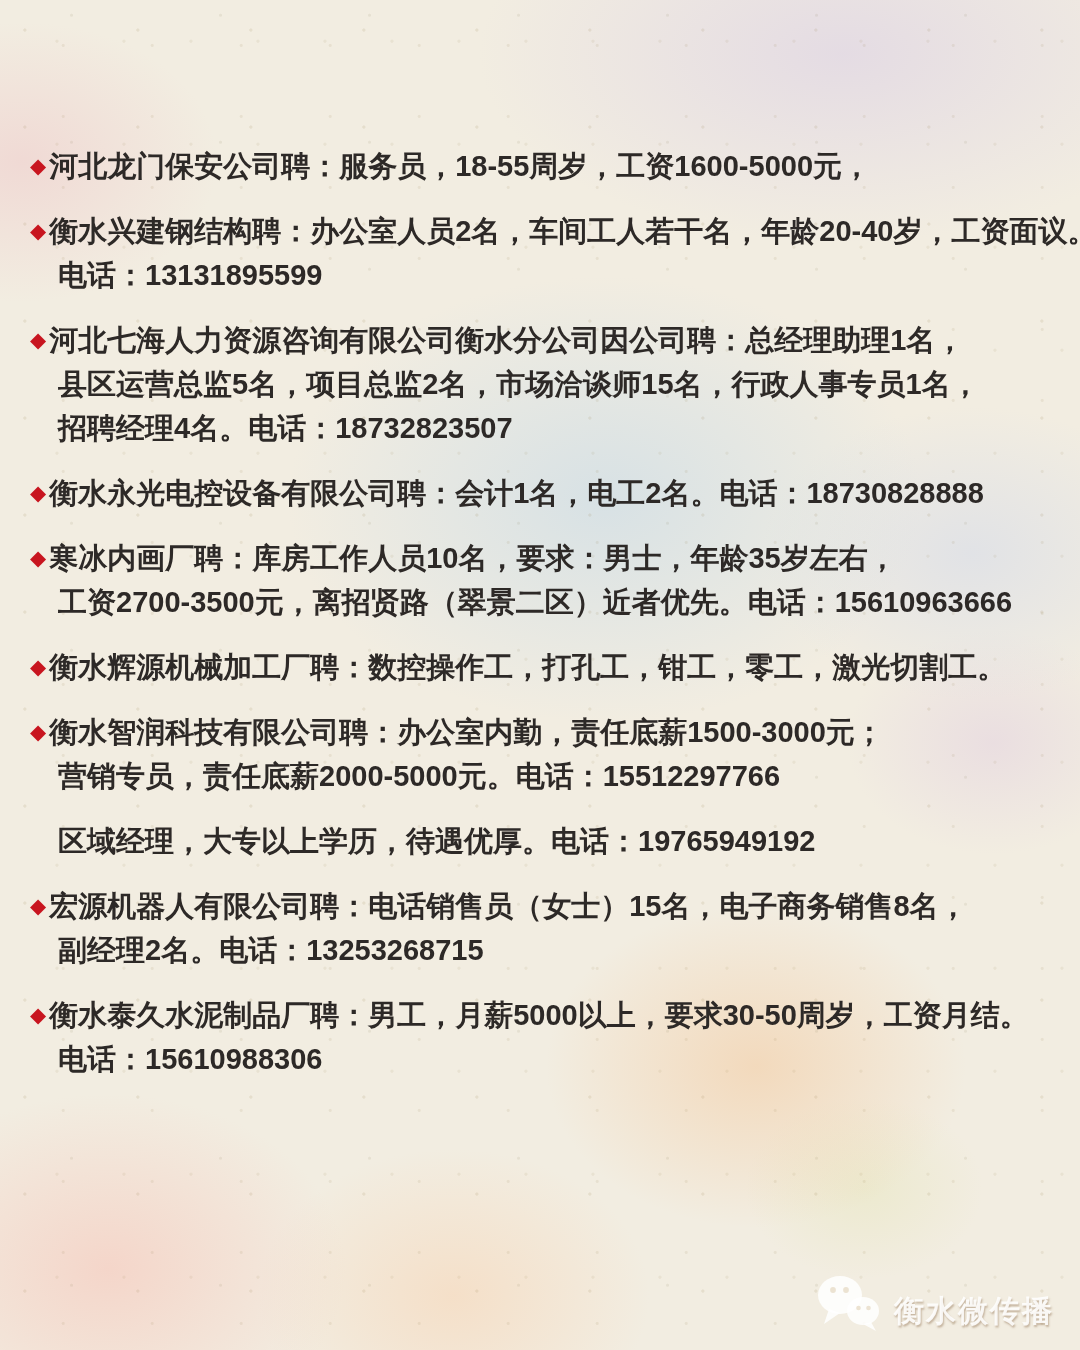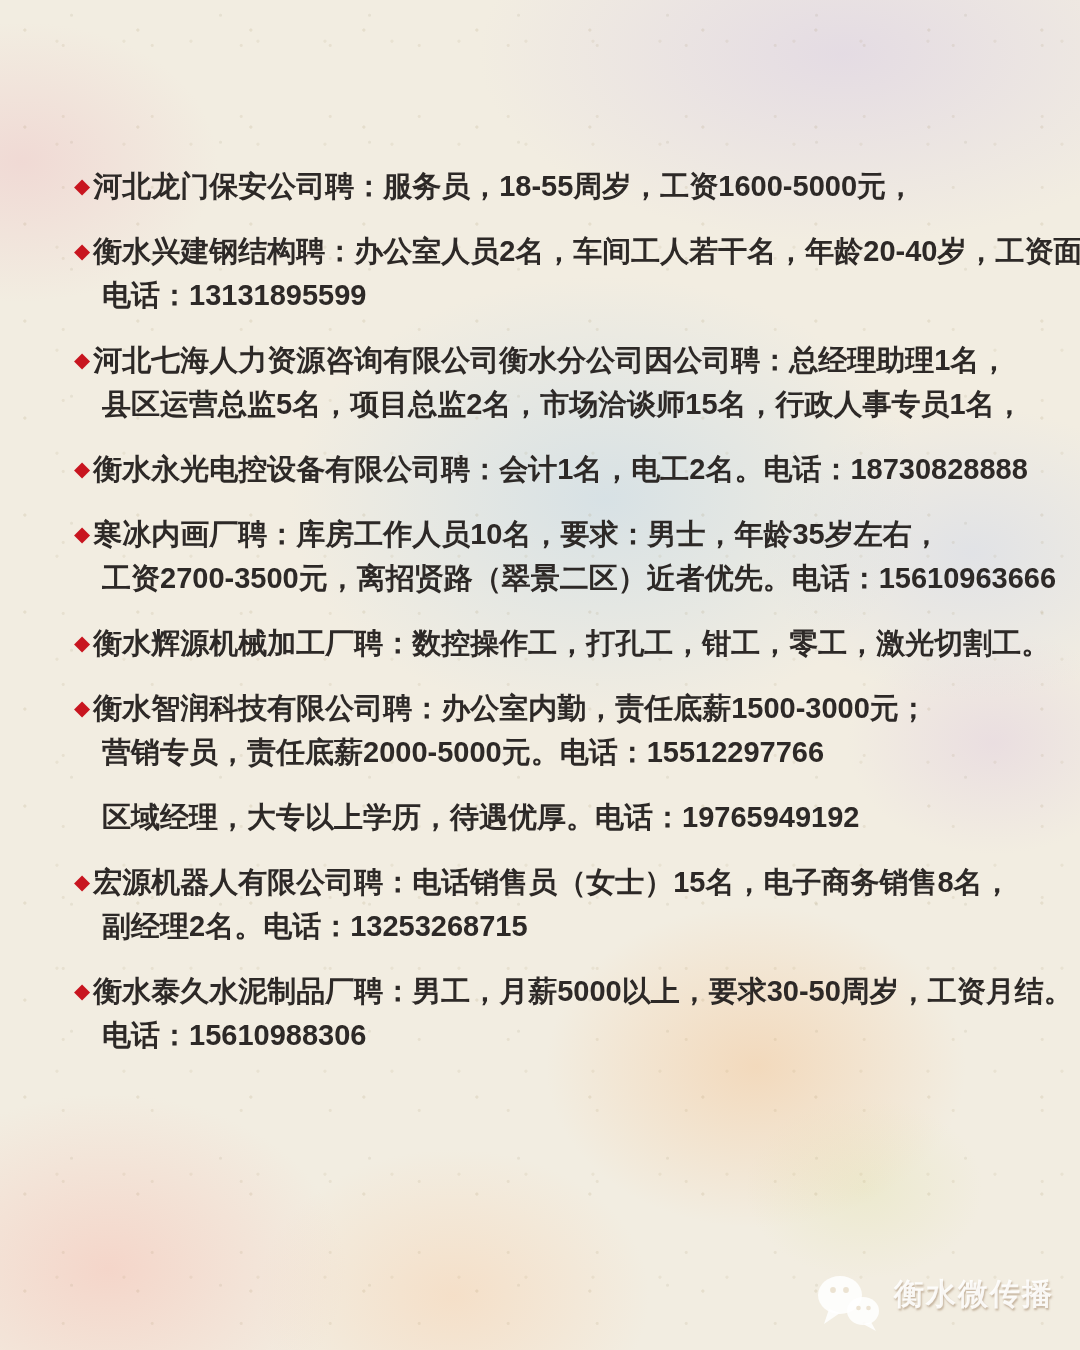--- a/index.html
+++ b/index.html
@@ -29,25 +29,24 @@
     background-image:
       radial-gradient(circle at 22% 31%, rgba(150,130,80,0.14) 0 1.2px, transparent 2px),
       radial-gradient(circle at 71% 64%, rgba(150,130,80,0.12) 0 1px, transparent 2px),
       radial-gradient(circle at 48% 12%, rgba(120,110,70,0.10) 0 1px, transparent 2px),
       radial-gradient(circle at 85% 40%, rgba(150,130,80,0.10) 0 1.2px, transparent 2px);
     background-size: 113px 97px, 89px 71px, 149px 127px, 67px 103px;
   }
 
   .listings {
     position: absolute;
-    top: 164px;
+    top: 144px;
     left: 30px;
     right: 18px;
     z-index: 2;
-    margin-left: 44px;
   }
   .listing {
     margin-bottom: 21px;
     font-size: 29px;
     line-height: 44px;
     color: #2d2927;
     font-weight: 600;
   }
   .line { white-space: nowrap; }
   .line.cont { padding-left: 28px; }
@@ -58,21 +57,21 @@
     vertical-align: 3px;
     display: inline-block;
   }
 
   .watermark {
     position: absolute;
     right: 26px;
     bottom: 18px;
     z-index: 3;
     display: flex;
-    align-items: flex-start;
+    align-items: flex-end;
     gap: 12px;
   }
   .watermark .wm-label {
     font-size: 30px;
     letter-spacing: 2px;
     color: rgba(255,255,255,0.88);
     text-shadow: 1px 2px 2px rgba(160,133,103,0.55);
     font-weight: 600;
   }
   .wm-icon svg { display: block; }
@@ -87,20 +86,21 @@
   </div>
 
   <div class="listing">
     <div class="line first"><span class="bullet">◆</span><span>衡水兴建钢结构聘：办公室人员2名，车间工人若干名，年龄20-40岁，工资面议。</span></div>
     <div class="line cont"><span>电话：13131895599</span></div>
   </div>
 
   <div class="listing">
     <div class="line first"><span class="bullet">◆</span><span>河北七海人力资源咨询有限公司衡水分公司因公司聘：总经理助理1名，</span></div>
     <div class="line cont"><span>县区运营总监5名，项目总监2名，市场洽谈师15名，行政人事专员1名，</span></div>
+    <div class="line cont"><span>招聘经理4名。电话：18732823507</span></div>
   </div>
 
   <div class="listing">
     <div class="line first"><span class="bullet">◆</span><span>衡水永光电控设备有限公司聘：会计1名，电工2名。电话：18730828888</span></div>
   </div>
 
   <div class="listing">
     <div class="line first"><span class="bullet">◆</span><span>寒冰内画厂聘：库房工作人员10名，要求：男士，年龄35岁左右，</span></div>
     <div class="line cont"><span>工资2700-3500元，离招贤路（翠景二区）近者优先。电话：15610963666</span></div>
   </div>

